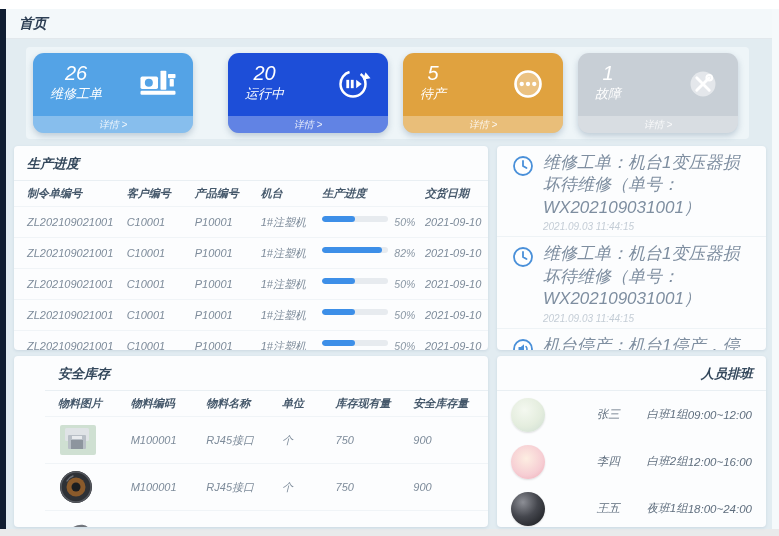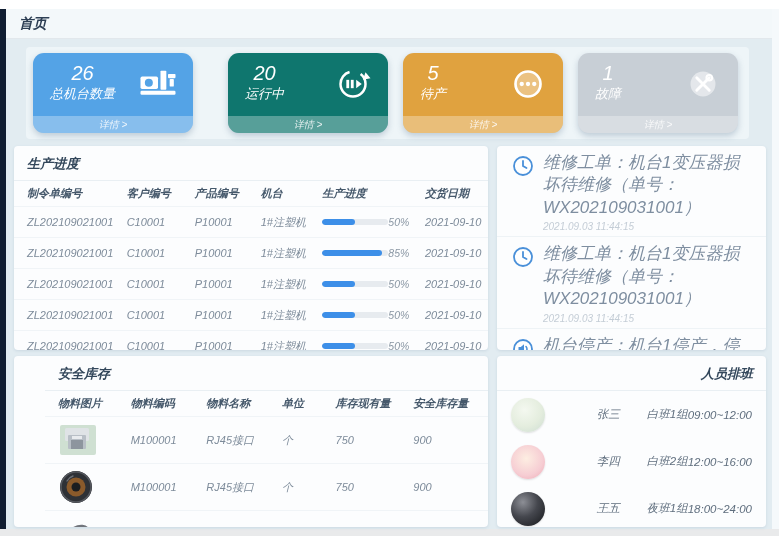--- a/index.html
+++ b/index.html
@@ -42,21 +42,21 @@
   .tr{display:table-row;margin-top:8px;}
   .th,.td{display:table-cell;vertical-align:middle;font-size:11px;padding:0 3px;
     overflow:hidden;white-space:nowrap;}
   .th{font-weight:bold;color:#45586b;height:25px;}
   .td{color:#7d8b9a;height:30px;border-top:1px solid #f0f4f7;}
   .first-col{padding-left:13px;}
   .p-c1{width:22%;}.p-c2{width:14.5%;}.p-c3{width:14%;}.p-c4{width:13%;}.p-c5{width:22.5%;}.p-c6{width:14%;}
   .i-c1{width:17%;}.i-c2{width:17.5%;}.i-c3{width:17.5%;}.i-c4{width:12%;}.i-c5{width:18%;}.i-c6{width:18%;}
   .inv .td{height:46px;}
 
-  .progress-wrap{display:flex;align-items:center;}
+  .progress-wrap{display:flex;align-items:flex-start;gap:6px;}
   .progress-track{width:66px;height:6px;border-radius:3px;background:#e7ebef;overflow:hidden;flex:none;}
   .progress-fill{height:100%;border-radius:3px;}
   .progress-label{font-size:10.5px;color:#8a97a4;}
 
   .notif-item{display:flex;padding:6px 12px 4px;cursor:pointer;}
   .notif-item + .notif-item{border-top:1px solid #eef3f6;}
   .notif-icon{flex:none;width:24px;height:24px;margin:2px 8px 0 2px;}
   .notif-icon svg{width:24px;height:24px;display:block;}
   .notif-title{font-size:17px;color:#7e8ea0;line-height:1.32;}
   .notif-time{font-size:10px;color:#c4cdd6;margin-top:2px;}
@@ -84,36 +84,36 @@
 
   <div class="page-header">
     <span class="page-title">首页</span>
   </div>
 
   <div class="cards-panel">
 
     <div class="stat-card" style="background-color: rgb(84, 163, 230);">
       <div class="stat-text">
         <div class="stat-value">26</div>
-        <div class="stat-label">总机台数量</div>
+        <div class="stat-label">维修工单</div>
       </div>
       <div class="stat-icon">
         <svg viewBox="0 0 48 48">
           <rect x="3" y="15" width="21" height="15" rx="2" fill="#fff"></rect>
           <circle cx="13" cy="22.5" r="4.8" fill="#54a3e6"></circle>
           <rect x="27" y="8" width="7" height="23" rx="1" fill="#fff"></rect>
           <rect x="36" y="12" width="9" height="5" rx="1" fill="#fff"></rect>
           <rect x="38" y="18" width="5" height="9" rx="1" fill="#fff"></rect>
           <rect x="3" y="32" width="42" height="5" rx="1.5" fill="#fff"></rect>
         </svg>
       </div>
       <div class="stat-footer">详情 &gt;</div>
     </div>
 
-    <div class="stat-card" style="background-color: #0f766e; margin-left: 20px;">
+    <div class="stat-card" style="background-color: #1d4ed8; margin-left: 20px;">
       <div class="stat-text">
         <div class="stat-value">20</div>
         <div class="stat-label">运行中</div>
       </div>
       <div class="stat-icon">
         <svg viewBox="0 0 48 48">
           <circle cx="24" cy="24" r="15" fill="none" stroke="#fff" stroke-width="3" stroke-dasharray="66 14"></circle>
           <polygon points="39,10 45,17 36,19" fill="#fff"></polygon>
           <rect x="16" y="19" width="3.4" height="10" fill="#fff"></rect>
           <rect x="21.4" y="19" width="3.4" height="10" fill="#fff"></rect>
@@ -188,21 +188,21 @@
       <div class="tr">
         <div class="td first-col">ZL202109021001</div>
         <div class="td">C10001</div>
         <div class="td">P10001</div>
         <div class="td">1#注塑机</div>
         <div class="td">
           <div class="progress-wrap">
             <div class="progress-track">
               <div class="progress-fill" style="background-color: rgb(61, 143, 232); width: 90%;"></div>
             </div>
-            <span class="progress-label">85%</span>
+            <span class="progress-label">82%</span>
           </div>
         </div>
         <div class="td">2021-09-10</div>
       </div>
 
       <div class="tr">
         <div class="td first-col">ZL202109021001</div>
         <div class="td">C10001</div>
         <div class="td">P10001</div>
         <div class="td">1#注塑机</div>

